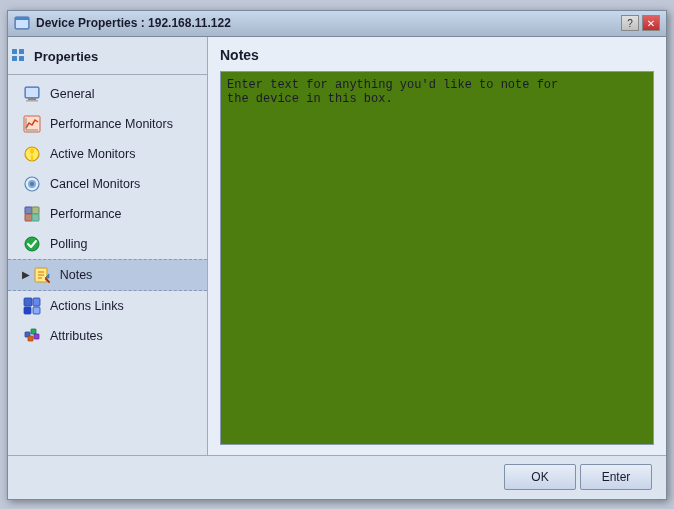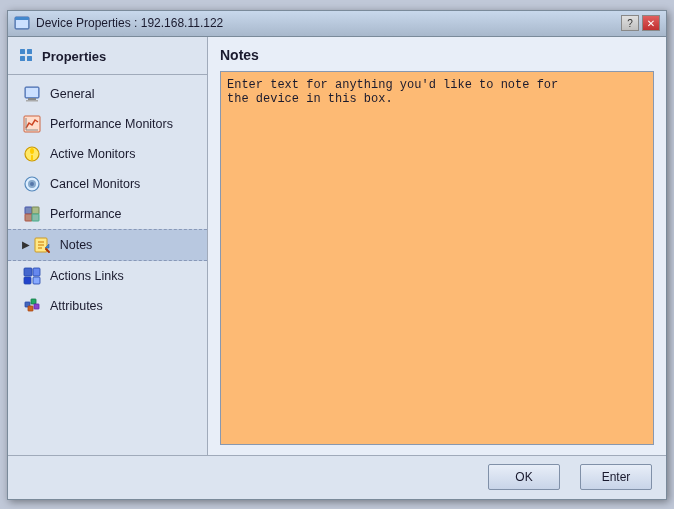--- a/index.html
+++ b/index.html
@@ -33,21 +33,21 @@
     }
     .title-bar-icon {
       width: 16px;
       height: 16px;
       margin-right: 6px;
       flex-shrink: 0;
     }
     .title-bar-text {
       flex: 1;
       font-size: 12px;
-      font-weight: normal;
+      font-weight: bold;
       color: #1a1a2e;
     }
     .title-bar-buttons {
       display: flex;
       gap: 3px;
     }
     .title-btn {
       width: 18px;
       height: 16px;
       background: linear-gradient(to bottom, #e0e0e0, #c0c0c0);
@@ -71,21 +71,21 @@
     .sidebar {
       width: 200px;
       background: #dce4f0;
       border-right: 1px solid #a0aaba;
       flex-shrink: 0;
       padding: 4px 0;
     }
     .sidebar-header {
       display: flex;
       align-items: center;
-      padding: 6px 10px 8px 10px;
+      padding: 6px 10px 8px 2px;
       font-weight: bold;
       font-size: 13px;
       color: #1a1a2e;
       border-bottom: 1px solid #a0aaba;
       margin-bottom: 4px;
     }
     .sidebar-header-icon {
       margin-right: 8px;
       font-size: 14px;
     }
@@ -130,37 +130,37 @@
     .panel-title {
       font-size: 14px;
       font-weight: bold;
       color: #1a1a2e;
       margin-bottom: 8px;
     }
     .notes-textarea {
       flex: 1;
       width: 100%;
       border: 1px solid #8898b0;
-      background: #fdba74;
+      background: #4d7c0f;
       padding: 6px;
       font-size: 12px;
       font-family: 'Courier New', monospace;
       color: #1a1a2e;
       resize: none;
       outline: none;
     }
     .footer {
       height: 44px;
       background: #dce4f0;
       border-top: 1px solid #a0aaba;
       display: flex;
       align-items: center;
       justify-content: flex-end;
       padding: 0 14px;
-      gap: 20px;
+      gap: 4px;
       flex-shrink: 0;
     }
     .footer-btn {
       width: 72px;
       height: 26px;
       background: linear-gradient(to bottom, #e8eef8, #c8d4e8);
       border: 1px solid #8090a8;
       border-radius: 2px;
       cursor: pointer;
       font-size: 12px;
@@ -258,20 +258,29 @@
           <svg width="18" height="18" viewBox="0 0 18 18">
             <rect x="2" y="2" width="7" height="7" fill="#7788bb" stroke="#4455aa" stroke-width="1" rx="0.5"></rect>
             <rect x="9" y="2" width="7" height="7" fill="#aabb88" stroke="#778855" stroke-width="1" rx="0.5"></rect>
             <rect x="2" y="9" width="7" height="7" fill="#bb8877" stroke="#aa5544" stroke-width="1" rx="0.5"></rect>
             <rect x="9" y="9" width="7" height="7" fill="#88bbaa" stroke="#44aa88" stroke-width="1" rx="0.5"></rect>
           </svg>
         </span>
         <span>Performance</span>
       </div>
 
+      <div class="sidebar-item">
+        <span class="item-icon">
+          <svg width="18" height="18" viewBox="0 0 18 18">
+            <circle cx="9" cy="9" r="7" fill="#22aa44" stroke="#117733" stroke-width="1"></circle>
+            <polyline points="5,9 8,12 13,6" fill="none" stroke="white" stroke-width="2" stroke-linecap="round" stroke-linejoin="round"></polyline>
+          </svg>
+        </span>
+        <span>Polling</span>
+      </div>
 
       <div class="sidebar-item active">
         <span class="arrow" style="display: inline-block;">▶</span>
         <span class="item-icon">
           <svg width="18" height="18" viewBox="0 0 18 18">
             <rect x="2" y="2" width="12" height="14" rx="1" fill="#ffe888" stroke="#cc9922" stroke-width="1"></rect>
             <line x1="5" y1="6" x2="11" y2="6" stroke="#cc7700" stroke-width="1"></line>
             <line x1="5" y1="9" x2="11" y2="9" stroke="#cc7700" stroke-width="1"></line>
             <line x1="5" y1="12" x2="9" y2="12" stroke="#cc7700" stroke-width="1"></line>
             <polygon points="12,12 16,8 16,12" fill="#4488cc" stroke="#2255aa" stroke-width="0.5"></polygon>

